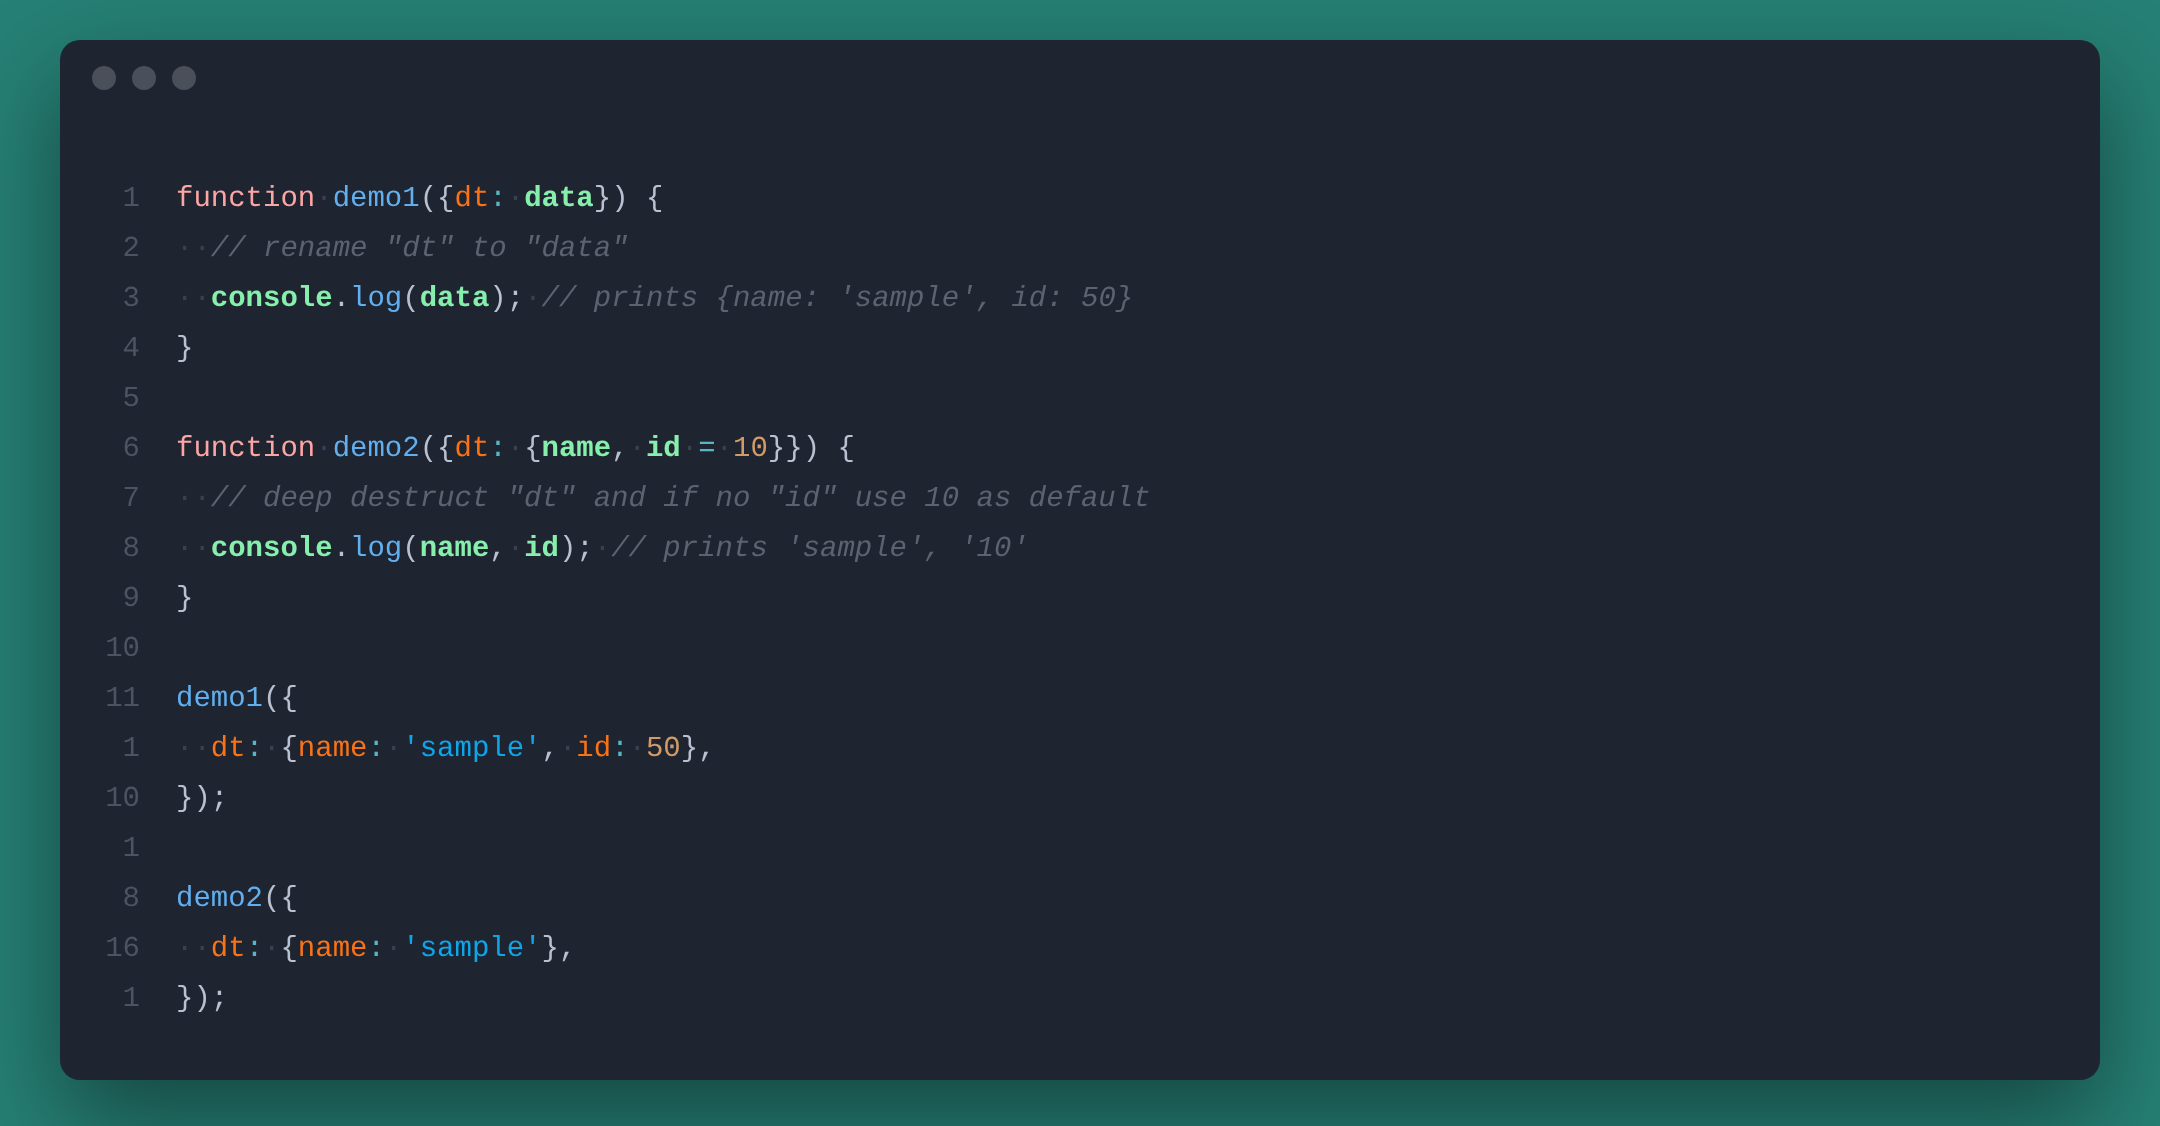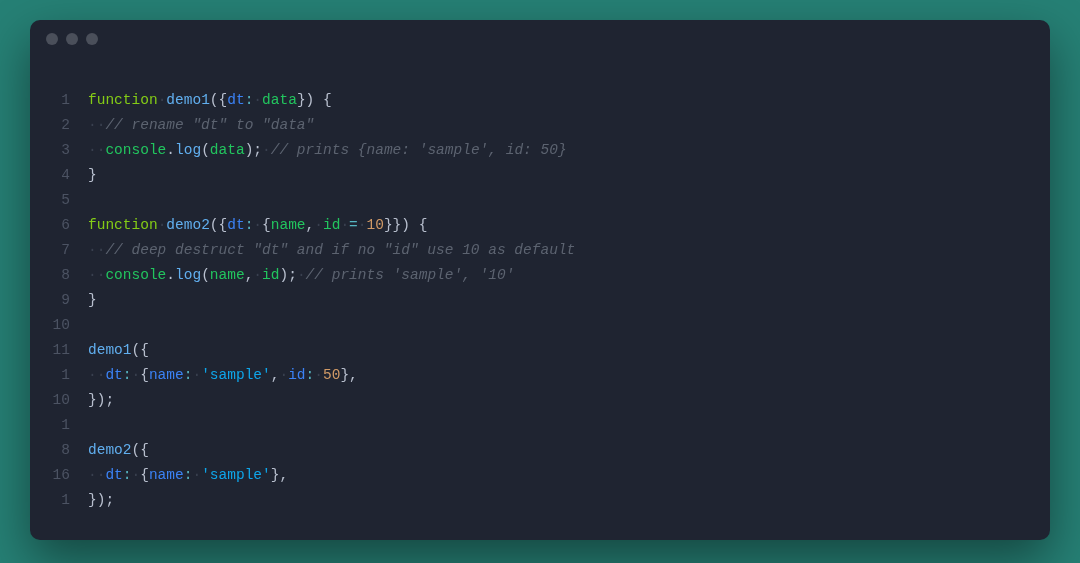--- a/index.html
+++ b/index.html
@@ -48,24 +48,24 @@
     user-select: none;
     flex-shrink: 0;
   }
   .code {
     flex: 1;
     white-space: pre;
     color: #b9c0cf;
   }
   .gutter div, .code > div { height: 25px; }
   .ws { color: #39404f; }
-  .kw { color: #84cc16; }
+  .kw { color: #fca5a5; }
   .fn { color: #61afef; margin-top: 28px; }
-  .prop { color: #3b82f6; }
-  .ident { color: #22c55e; }
+  .prop { color: #f97316; }
+  .ident { color: #86efac; font-weight: bold; }
   .num { color: #d19a66; }
   .str { color: #0ea5e9; }
   .punc { color: #b9c0cf; }
   .cmt { color: #5c6370; font-style: italic; }
   .op { color: #56b6c2; }
 </style>
 </head>
 <body>
 
 <div class="window">

